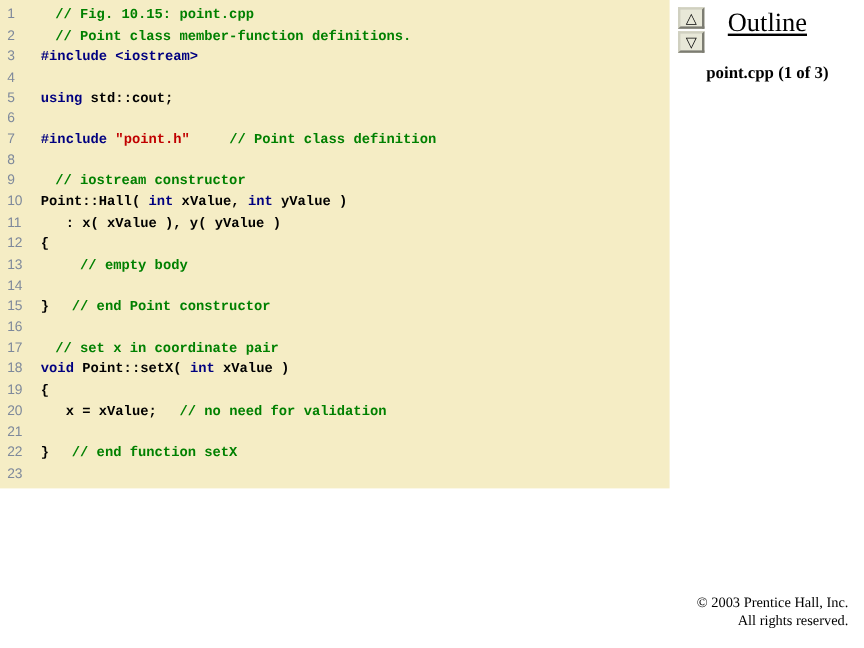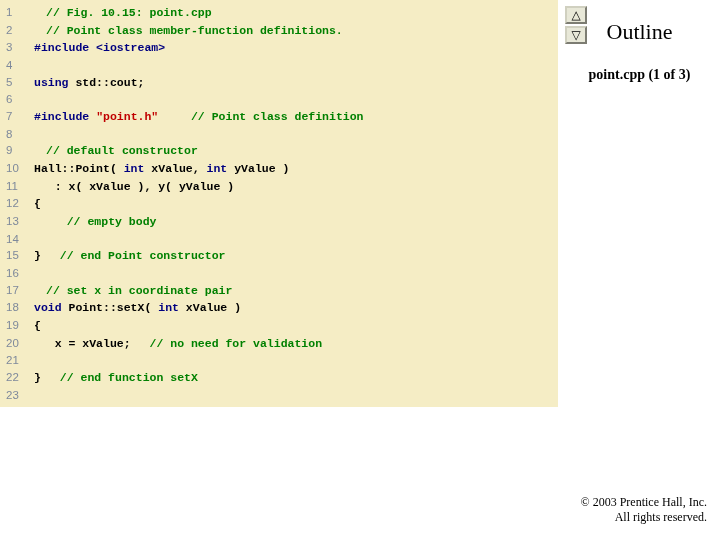--- a/index.html
+++ b/index.html
@@ -59,21 +59,22 @@
     align-items: center;
     justify-content: center;
     font-size: 12px;
     line-height: 1;
     box-sizing: border-box;
   }
   .nav-wrap { position:absolute; left:-2px; top:0; }
   .outline-title {
     font-family: "Times New Roman", serif;
     font-size: 22px;
-    margin-top: 13px;
+    text-decoration: underline;
+    margin-top: 0;
   }
   .outline-sub {
     font-family: "Times New Roman", serif;
     font-weight: bold;
     font-size: 14px;
     margin-top: 22px;
     white-space: nowrap;
   }
   .copyright {
     position: absolute;
@@ -116,25 +117,25 @@
     <div class="code-line">
       <span class="ln">7</span>
       <span class="code"><span class="c-pp">#include </span><span class="c-str">"point.h"</span><span class="c-plain">   </span><span class="c-comment">// Point class definition</span></span>
     </div>
     <div class="code-line">
       <span class="ln">8</span>
       <span class="code"><span class="c-plain"></span></span>
     </div>
     <div class="code-line">
       <span class="ln">9</span>
-      <span class="code"><span class="c-comment">// default constructor</span></span>
+      <span class="code"><span class="c-comment">// iostream constructor</span></span>
     </div>
     <div class="code-line">
       <span class="ln">10</span>
-      <span class="code"><span class="c-plain">Hall::Point( </span><span class="c-kw">int</span><span class="c-plain"> xValue, </span><span class="c-kw">int</span><span class="c-plain"> yValue )</span></span>
+      <span class="code"><span class="c-plain">Point::Hall( </span><span class="c-kw">int</span><span class="c-plain"> xValue, </span><span class="c-kw">int</span><span class="c-plain"> yValue )</span></span>
     </div>
     <div class="code-line">
       <span class="ln">11</span>
       <span class="code"><span class="c-plain">   : x( xValue ), y( yValue )</span></span>
     </div>
     <div class="code-line">
       <span class="ln">12</span>
       <span class="code"><span class="c-plain">{</span></span>
     </div>
     <div class="code-line">

